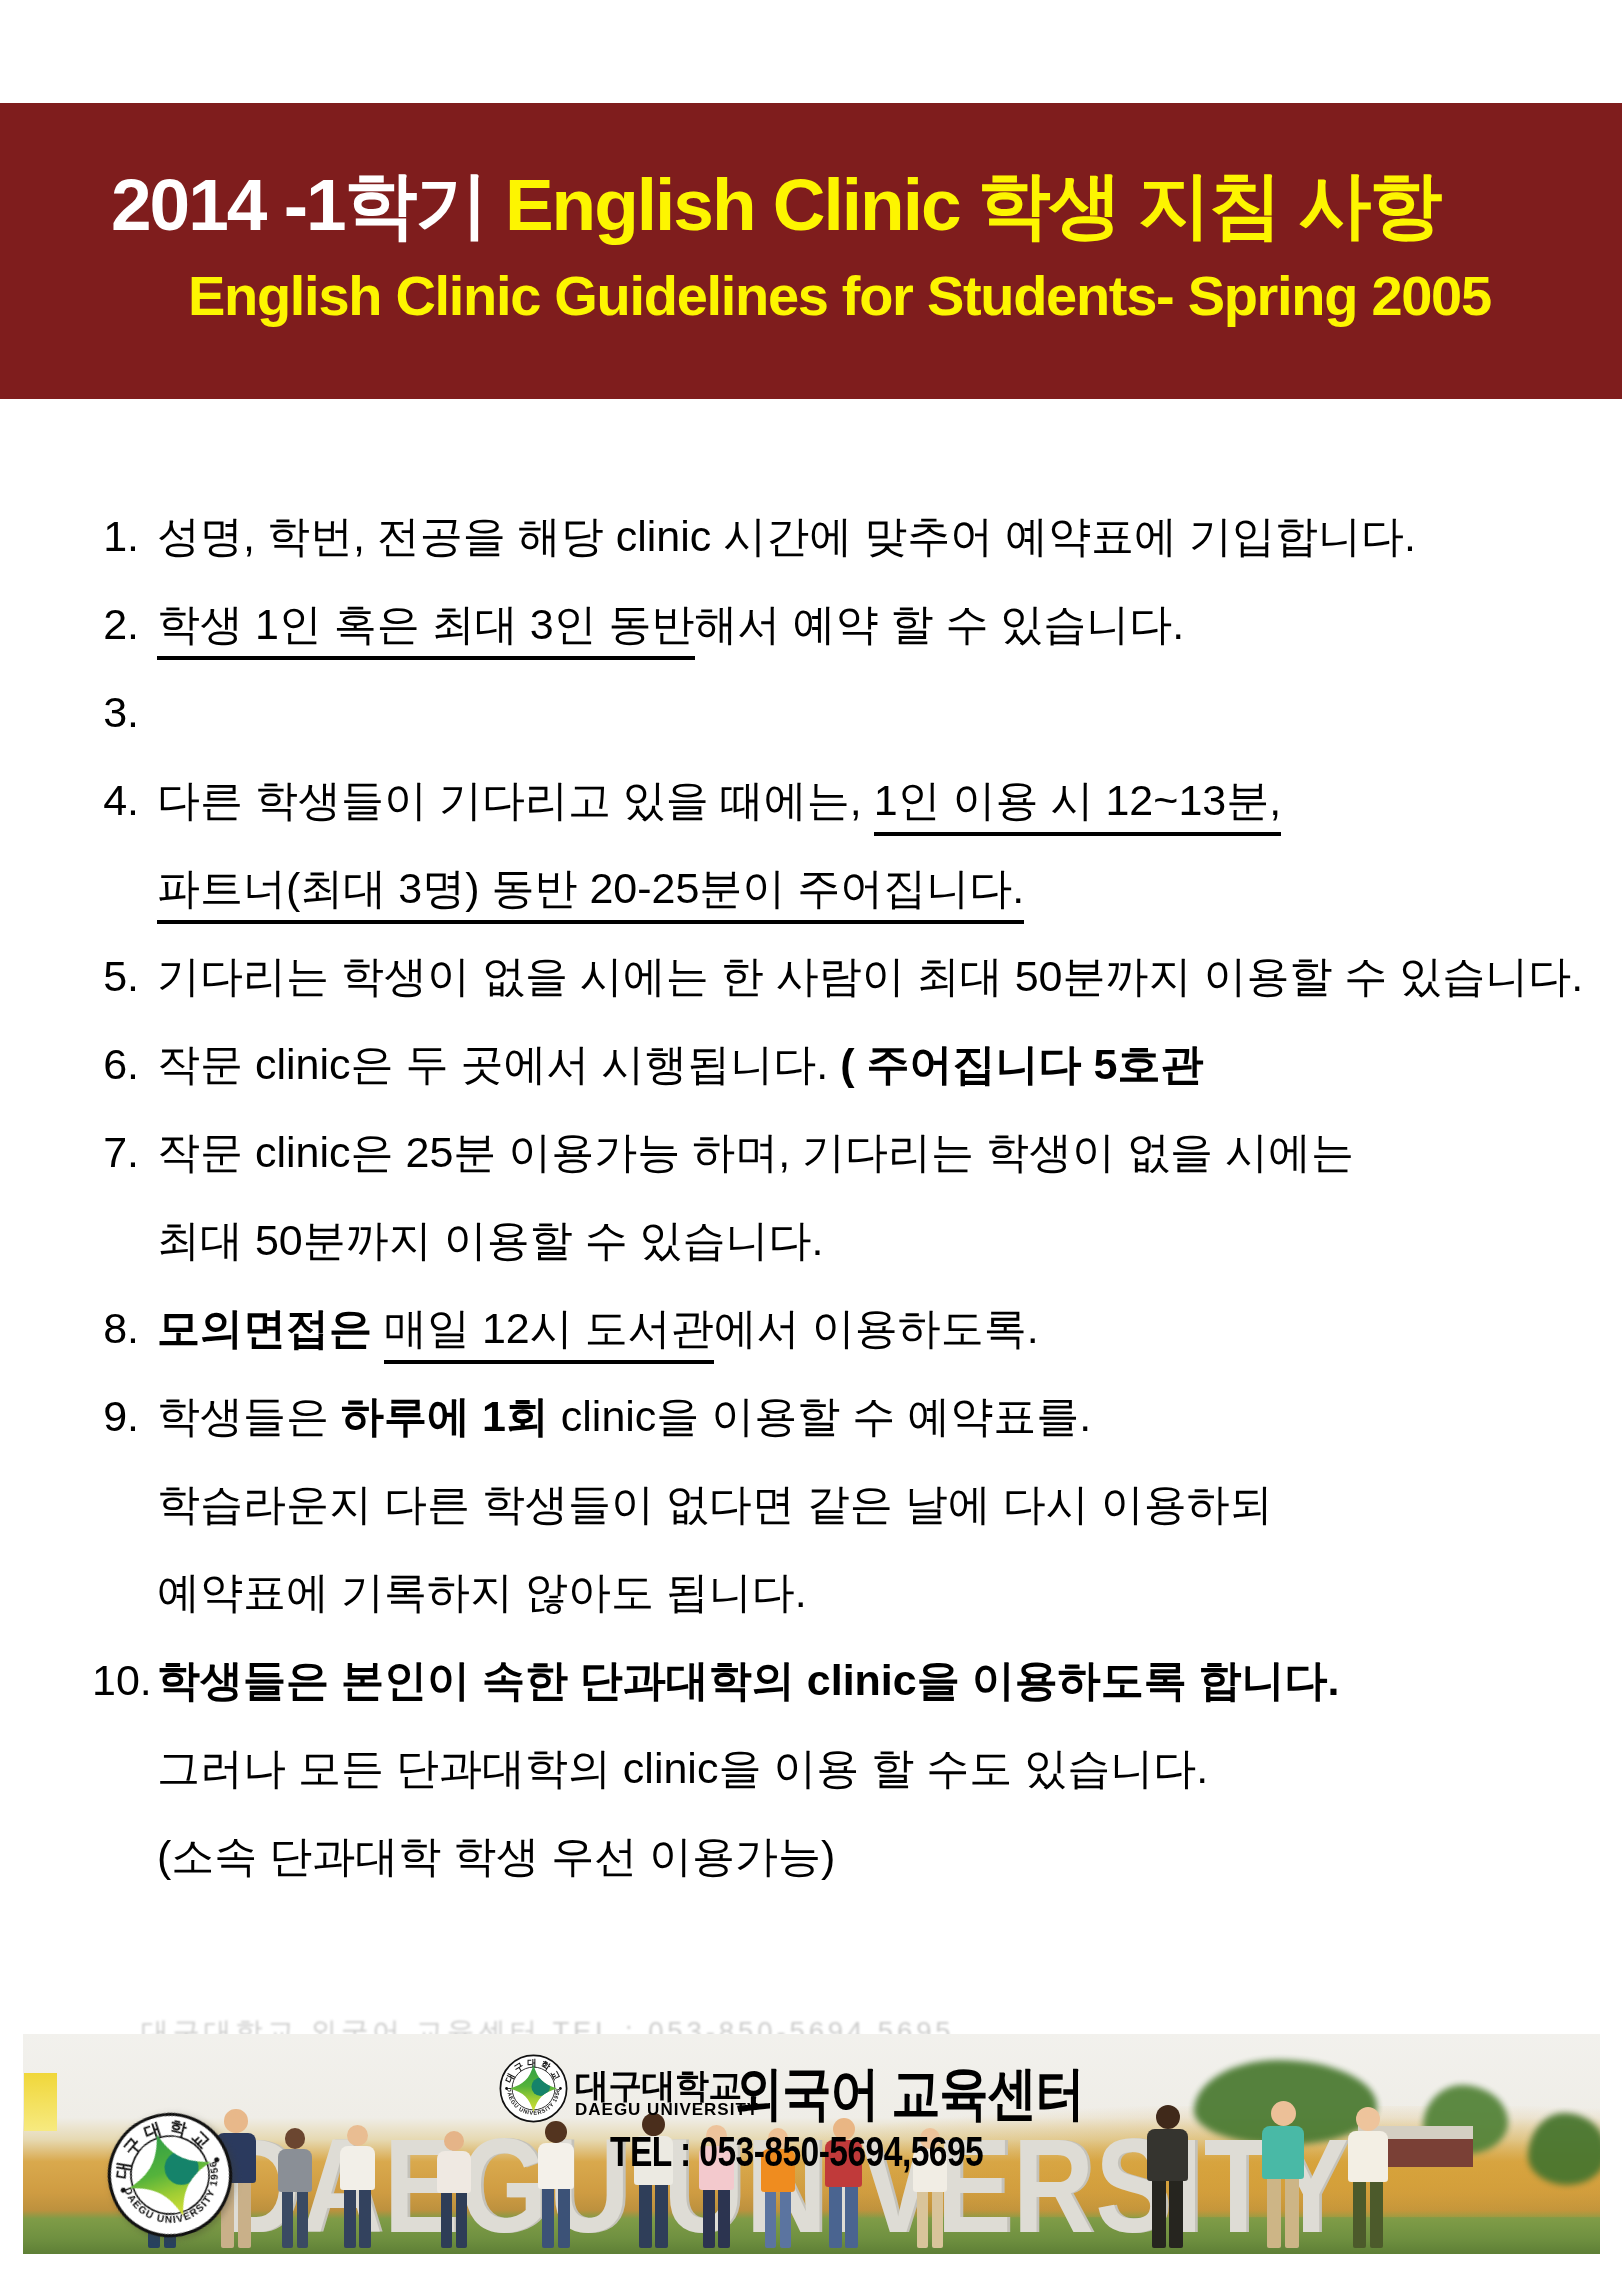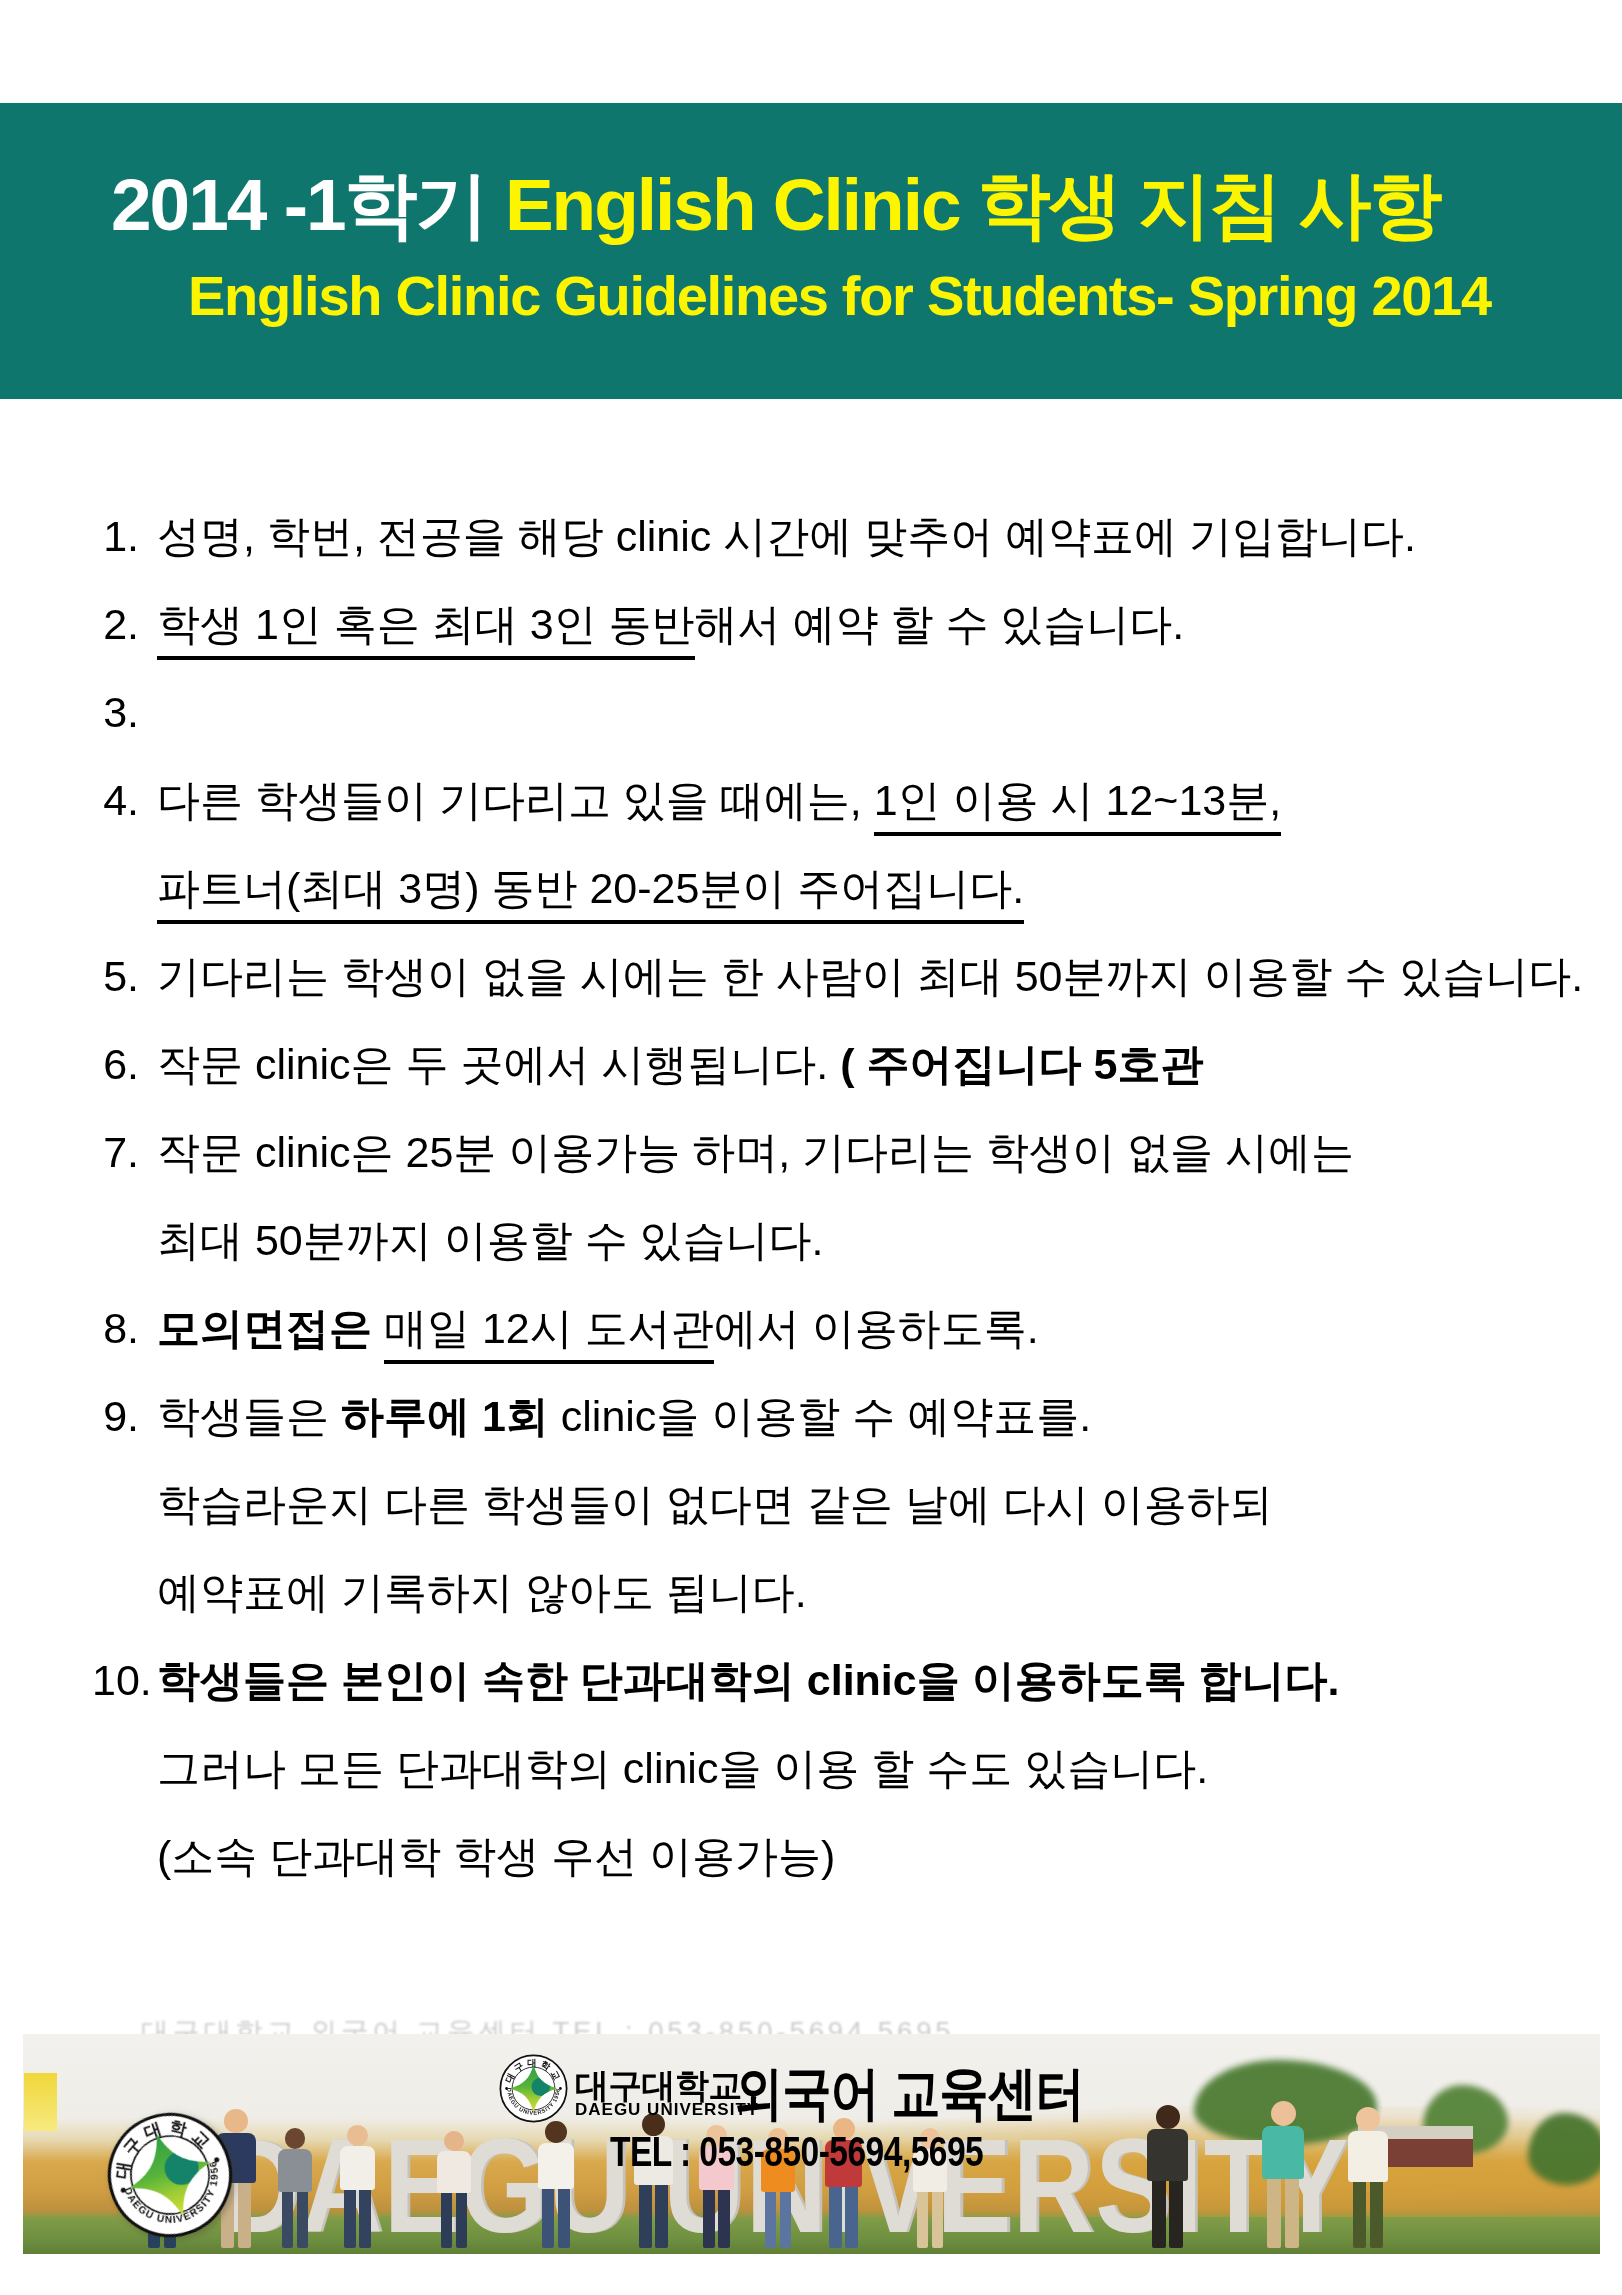--- a/index.html
+++ b/index.html
@@ -1,21 +1,21 @@
 <!DOCTYPE html>
 <html style="font-size:10.5px"><head>
 <meta charset="utf-8">
 <style>
   html,body{margin:0;padding:0;background:#888;}
   .page{
     position:relative;width:1623px;height:2295px;background:#ffffff;
     font-family:"Liberation Sans","DejaVu Sans",sans-serif;overflow:hidden;color:#000;
   }
   
-  .banner{position:absolute;left:0;top:103px;width:100%;height:296px;background:#0f766e;}
+  .banner{position:absolute;left:0;top:103px;width:100%;height:296px;background:#7f1d1d;}
   .banner-line1{position:absolute;left:111px;top:65px;font-size:73px;font-weight:700;
     letter-spacing:-2px;white-space:nowrap;line-height:1;}
   .banner-line1 .w{color:#ffffff;}
   .banner-line1 .y{color:#fdf500;}
   .banner-line2{position:absolute;left:188px;top:165px;font-size:56px;font-weight:700;
     color:#fdf500;letter-spacing:-1.3px;white-space:nowrap;line-height:1;}
   
   .content{position:absolute;left:92px;top:492px;width:1472px;}
   .line{position:relative;height:88px;line-height:88px;padding-left:65px;
     font-size:43px;white-space:nowrap;}
@@ -63,21 +63,21 @@
 </head>
 <body>
 
 <div class="page">
 
   
   <div class="banner">
     <div class="banner-line1">
       <span class="w">2014 -1학기 </span><span class="y">English Clinic 학생 지침 사항</span>
     </div>
-    <div class="banner-line2">English Clinic Guidelines for Students- Spring 2014</div>
+    <div class="banner-line2">English Clinic Guidelines for Students- Spring 2005</div>
   </div>
 
   
   <div class="content" id="list">
       <div class="line"><span class="num">1.</span><span>성명, 학번, 전공을 해당 clinic 시간에 맞추어 예약표에 기입합니다.</span></div>
       <div class="line"><span class="num">2.</span><span class="u">학생 1인 혹은 최대 3인 동반</span><span>해서 예약 할 수 있습니다.</span></div>
       <div class="line"><span class="num">3.</span></div>
       <div class="line"><span class="num">4.</span><span>다른 학생들이 기다리고 있을 때에는, </span><span class="u">1인 이용 시 12~13분,</span></div>
       <div class="line"><span class="u">파트너(최대 3명) 동반 20-25분이 주어집니다.</span></div>
       <div class="line"><span class="num">5.</span><span>기다리는 학생이 없을 시에는 한 사람이 최대 50분까지 이용할 수 있습니다.</span></div>

